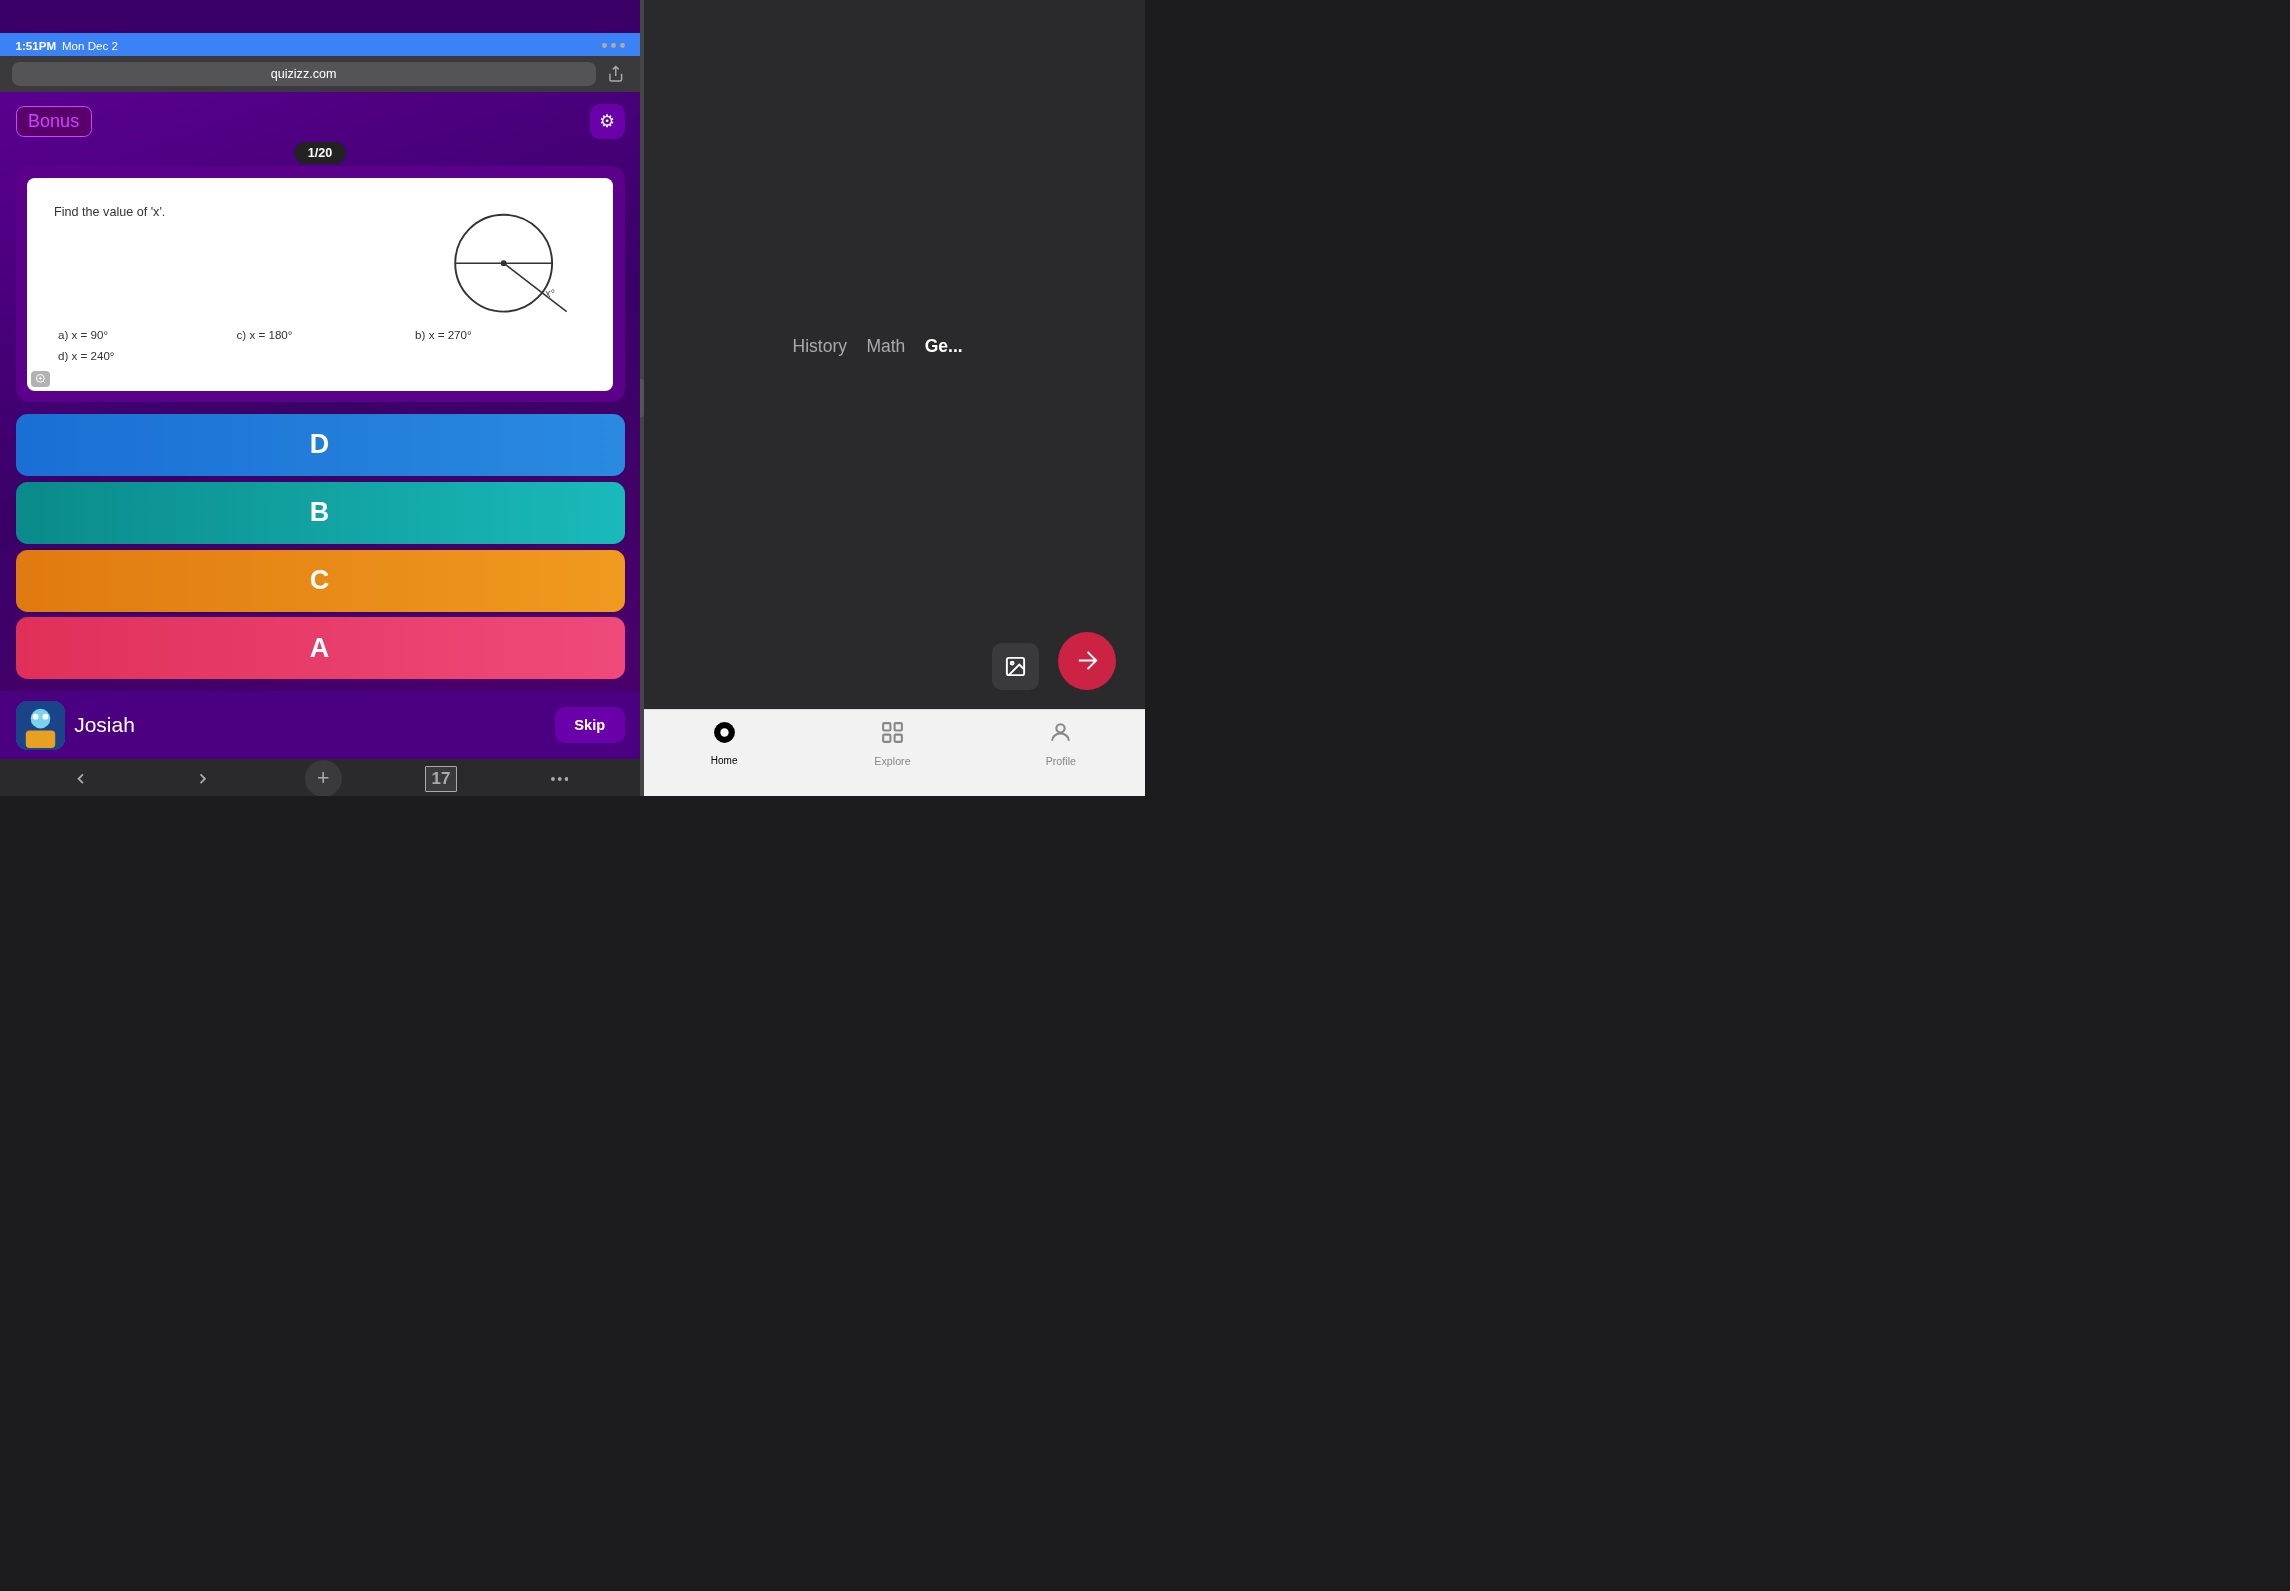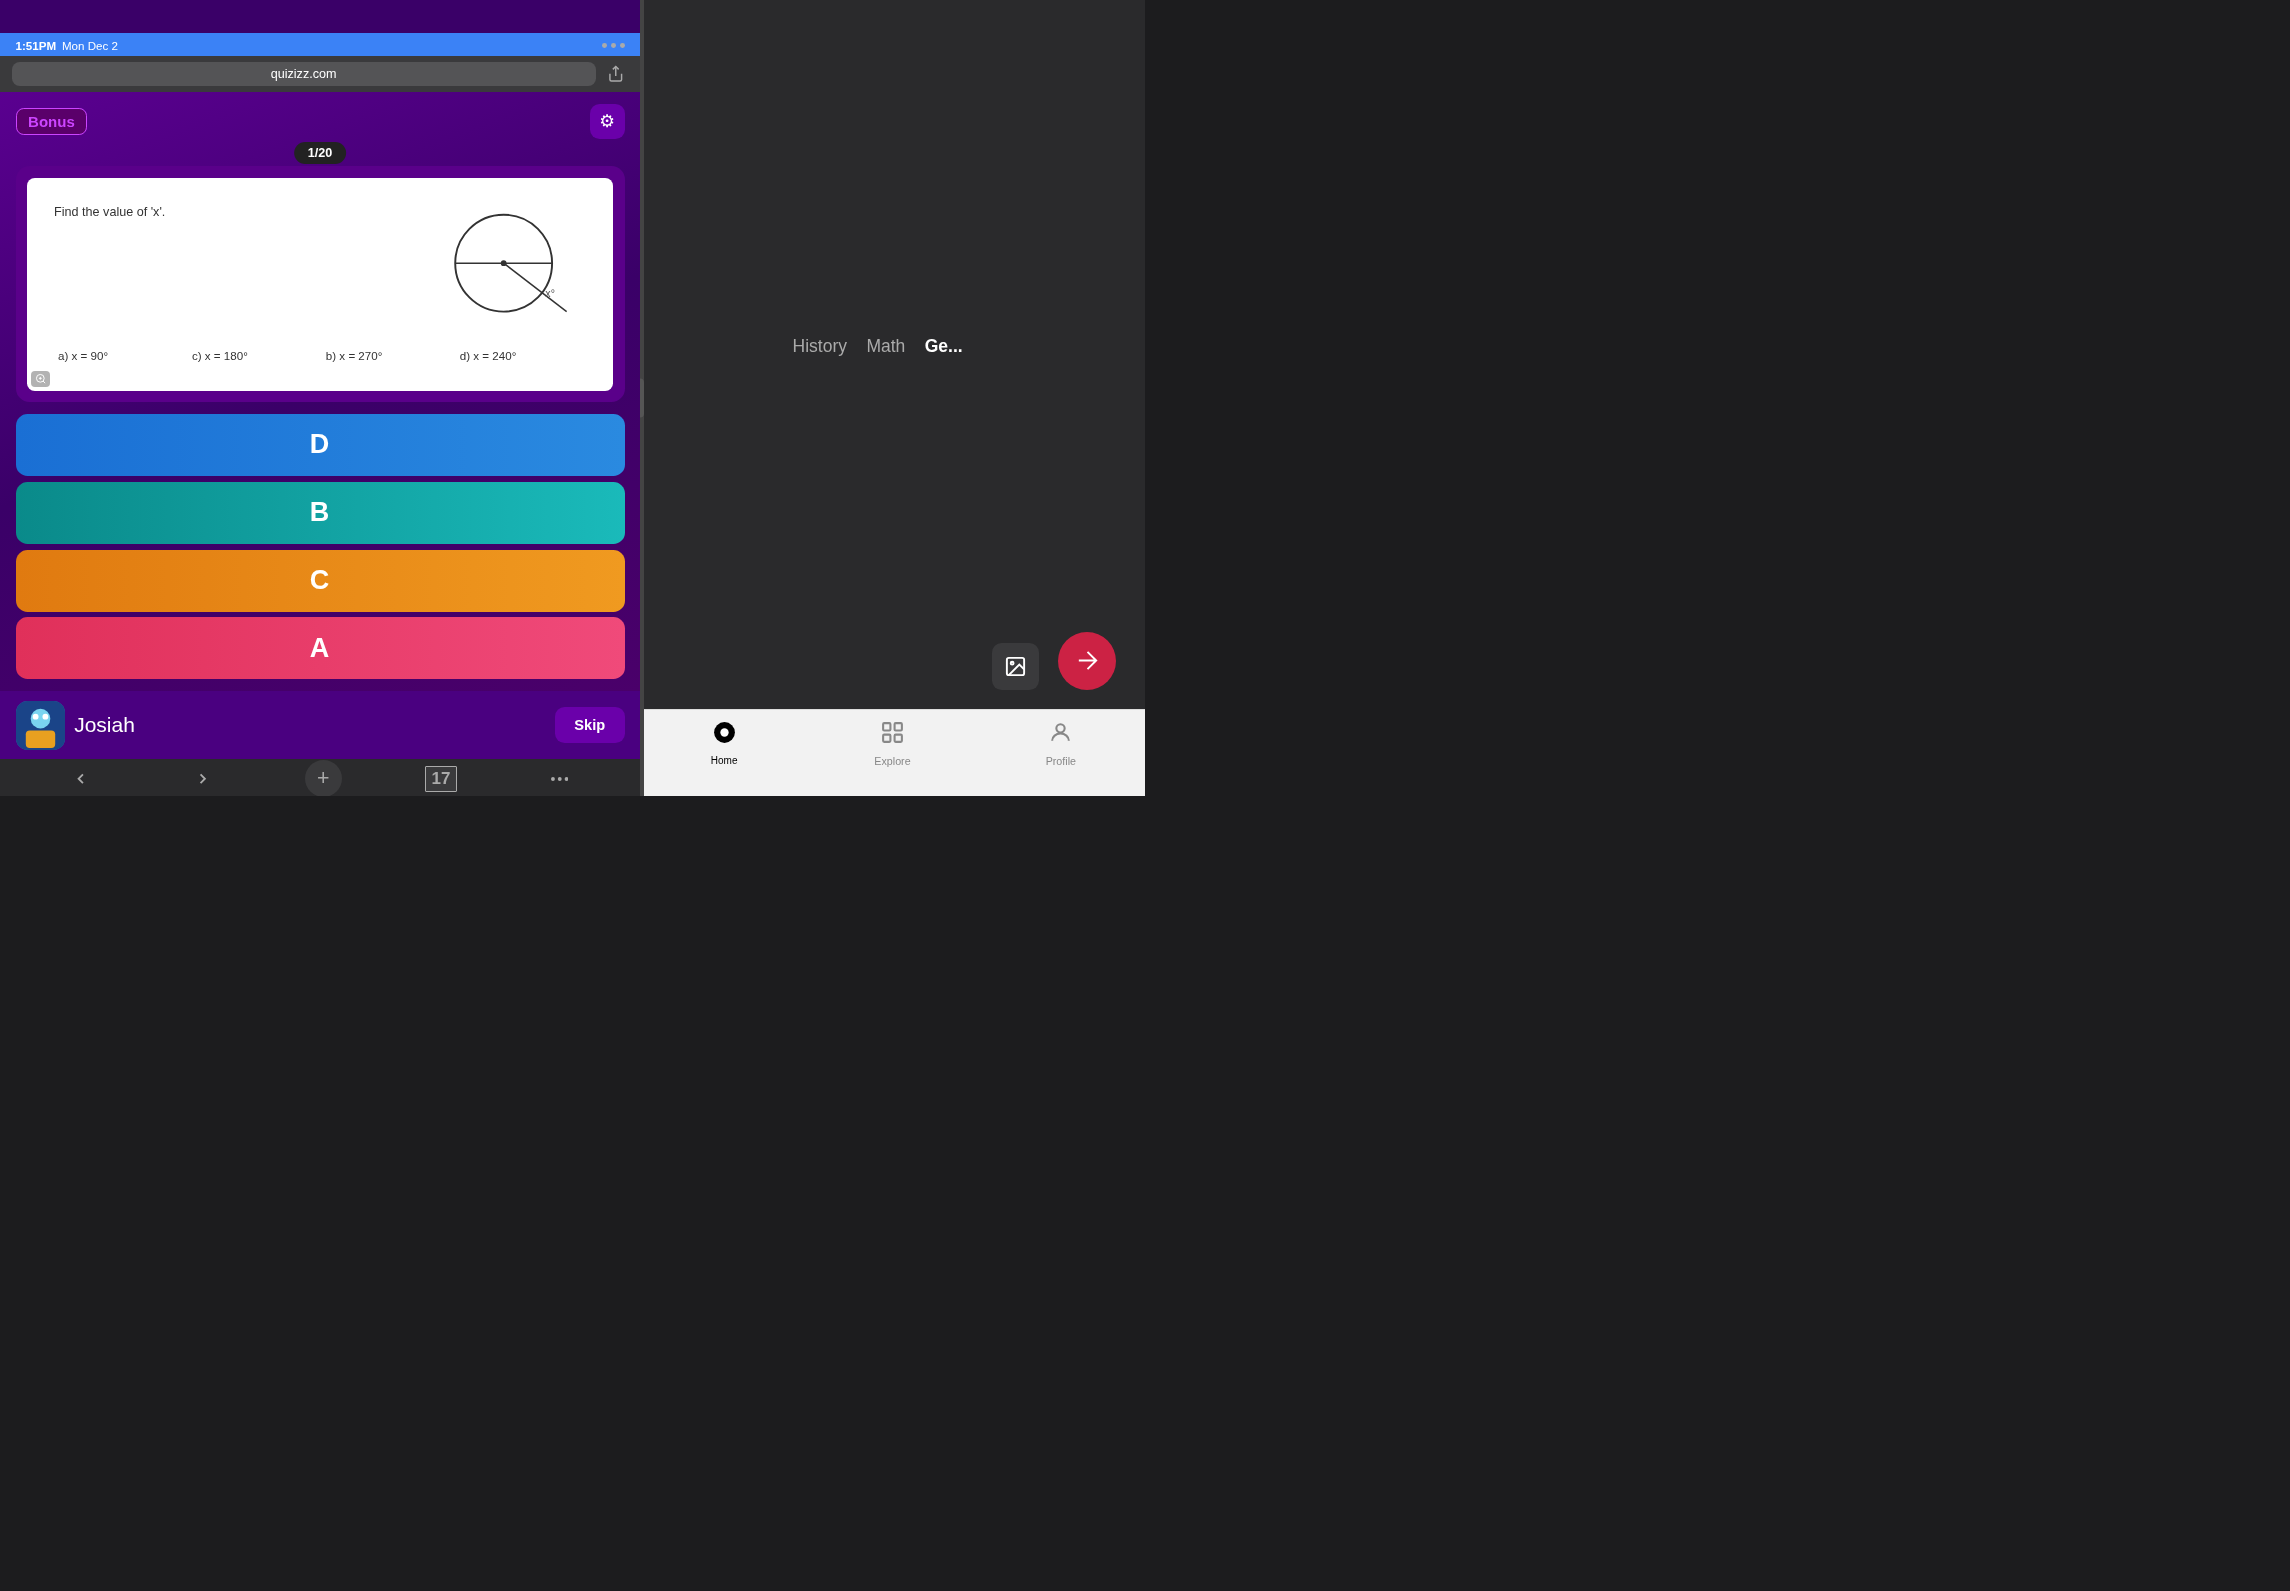--- a/index.html
+++ b/index.html
@@ -106,22 +106,22 @@
       display: flex;
       justify-content: space-between;
       align-items: center;
     }
     .bonus-badge {
       background: #5a006a;
       border: 1.9px solid #cc44ff;
       border-radius: 7.8px;
       padding: 3.9px 11.6px;
       color: #cc44ff;
-      font-size: 15px;
-      font-weight: 700;
+      font-size: 18px;
+      font-weight: 400;
     }
     .settings-btn {
       width: 35px;
       height: 35px;
       background: #6a00aa;
       border-radius: 9.7px;
       display: flex;
       align-items: center;
       justify-content: center;
       color: #fff;
@@ -169,21 +169,21 @@
     }
     .question-text {
       font-size: 12.6px;
       color: #333;
       position: absolute;
       top: 0;
       left: 0;
     }
     .answer-options {
       display: grid;
-      grid-template-columns: 1fr 1fr 1fr 1fr;
+      grid-template-columns: 1fr 1fr 1fr;
       gap: 3.9px;
       margin-top: 11.6px;
       font-size: 11.6px;
       color: #333;
     }
     .answer-option {
       padding: 1.9px 3.9px;
     }
     .zoom-hint {
       position: absolute;

